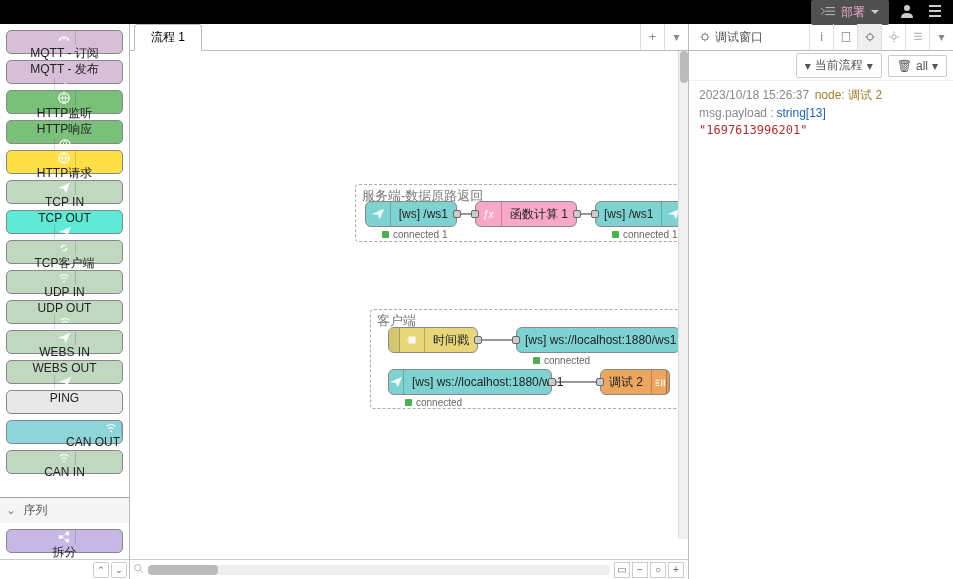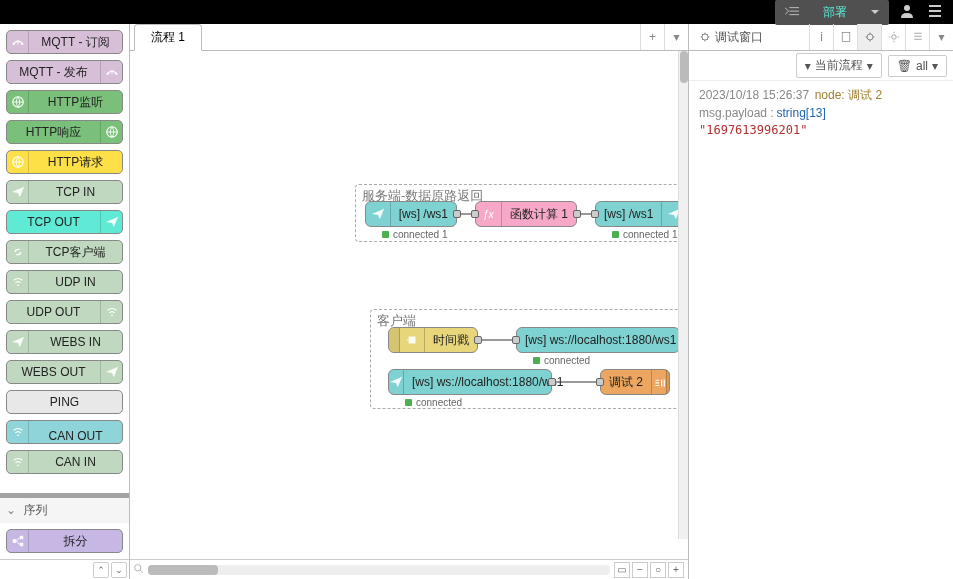--- a/index.html
+++ b/index.html
@@ -1,35 +1,35 @@
 <!DOCTYPE html>
 <html><head>
 <meta charset="utf-8">
 <style>
 * { box-sizing: border-box; margin: 0; padding: 0; font-family: Arial, "Microsoft YaHei", sans-serif; font-size: 12px; }
 body { width: 953px; height: 579px; overflow: hidden; background: #fff; display: flex; flex-direction: column; }
 .topbar { height: 24px; background: #000; display: flex; justify-content: flex-end; align-items: center; padding: 0 8px; gap: 8px; }
-.deploy-btn { background: #505050; color: #5eead4; padding: 4px 10px; display: flex; align-items: center; gap: 24px; border-radius: 2px; }
+.deploy-btn { background: #505050; color: #f9a8d4; padding: 4px 10px; display: flex; align-items: center; gap: 6px; border-radius: 2px; }
 .deploy-btn svg { width: 14px; height: 10px; }
 .deploy-caret { border-left: 4px solid transparent; border-right: 4px solid transparent; border-top: 4px solid #ccc; }
 .top-icon { color: #ccc; width: 20px; text-align: center; }
 .top-icon svg { width: 16px; height: 16px; }
 
 .main { flex: 1; display: flex; min-height: 0; }
 
 
 .palette { width: 130px; border-right: 1px solid #bbb; display: flex; flex-direction: column; position: relative;}
 .palette-search { padding: 4px 6px; border-bottom: 1px solid #ccc; display: flex; align-items: center; gap: 4px; color: #888; height:27px;}
 .palette-search input { border: none; outline: none; width: 90px; font-size: 12px; }
 .palette-list { flex: 1; overflow: auto; padding: 6px; display: flex; flex-direction: column; gap: 6px; }
-.pnode { height: 24px; border-radius: 5px; display: flex; align-items: center; position: relative; font-size: 11px; color: #222; border:1px solid #888;}
+.pnode { height: 24px; border-radius: 5px; display: flex; align-items: center; position: relative; font-size: 11px; color: #222; border:1px solid #888;flex-direction:column;}
 .pnode .picon { width: 22px; height: 100%; display:flex;align-items:center;justify-content:center; border-right:1px solid rgba(0,0,0,0.15);}
 .pnode .picon-r { border-right:none;border-left:1px solid rgba(0,0,0,0.15);}
 .pnode span.lbl { flex: 1; text-align: center; padding: 0 2px; }
-.category-hdr { padding: 4px 6px; color: #555; font-size: 12px; border-top:5px solid #a3a3a3;background:#f5f5f5;}
+.category-hdr { padding: 4px 6px; color: #555; font-size: 12px; border-top:1px solid #a3a3a3;background:#f5f5f5;}
 .palette-footer{height:20px;border-top:1px solid #ccc;display:flex;justify-content:flex-end;gap:2px;padding:2px;}
 .pf-btn{width:16px;height:16px;border:1px solid #ccc;font-size:9px;display:flex;align-items:center;justify-content:center;color:#666;border-radius:2px;}
 
 
 .workspace { flex: 1; display: flex; flex-direction: column; min-width: 0; }
 .tabbar { height: 27px; border-bottom: 1px solid #bbb; display: flex; align-items: flex-end; background:#fff;}
 .tab { padding: 6px 16px; border: 1px solid #bbb; border-bottom: 1px solid #fff; height: 27px; display:flex;align-items:center; border-top-left-radius:4px;border-top-right-radius:4px;margin-left:4px;margin-bottom:-1px;}
 .tab-spacer{flex:1}
 .tab-btn{width:24px;height:26px;display:flex;align-items:center;justify-content:center;color:#888;border-left:1px solid #ddd;}
 .canvas-wrap { flex: 1; position: relative; background: #fff; overflow:hidden;}

